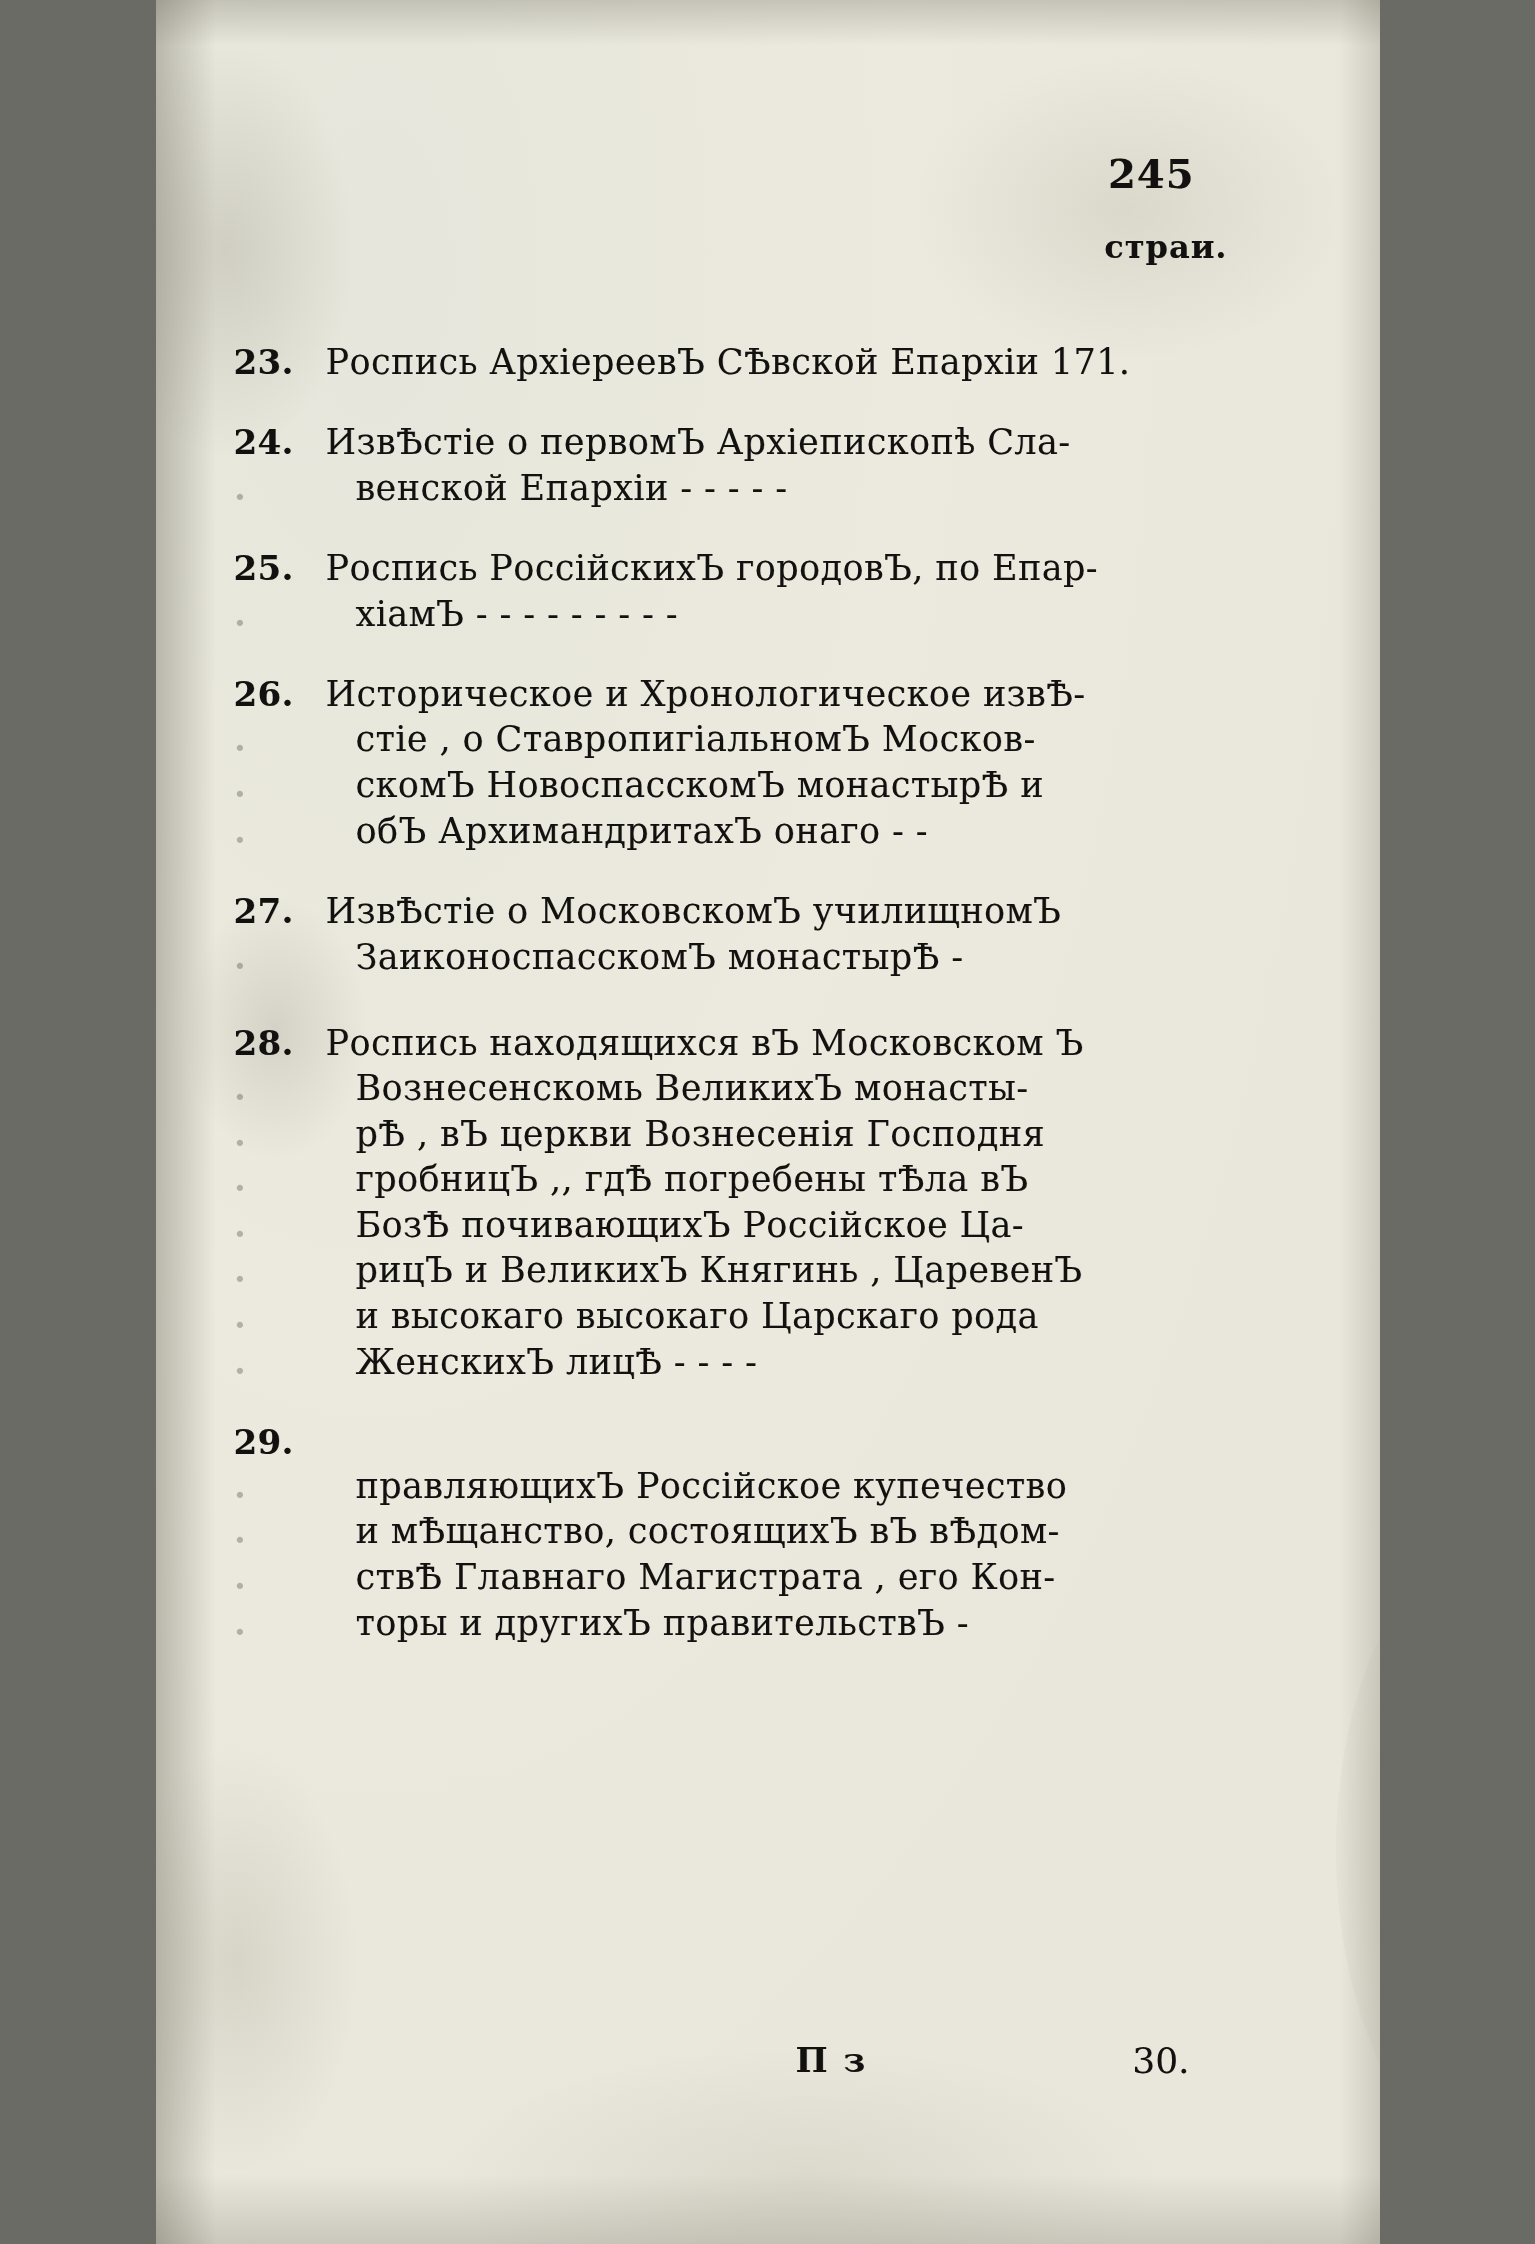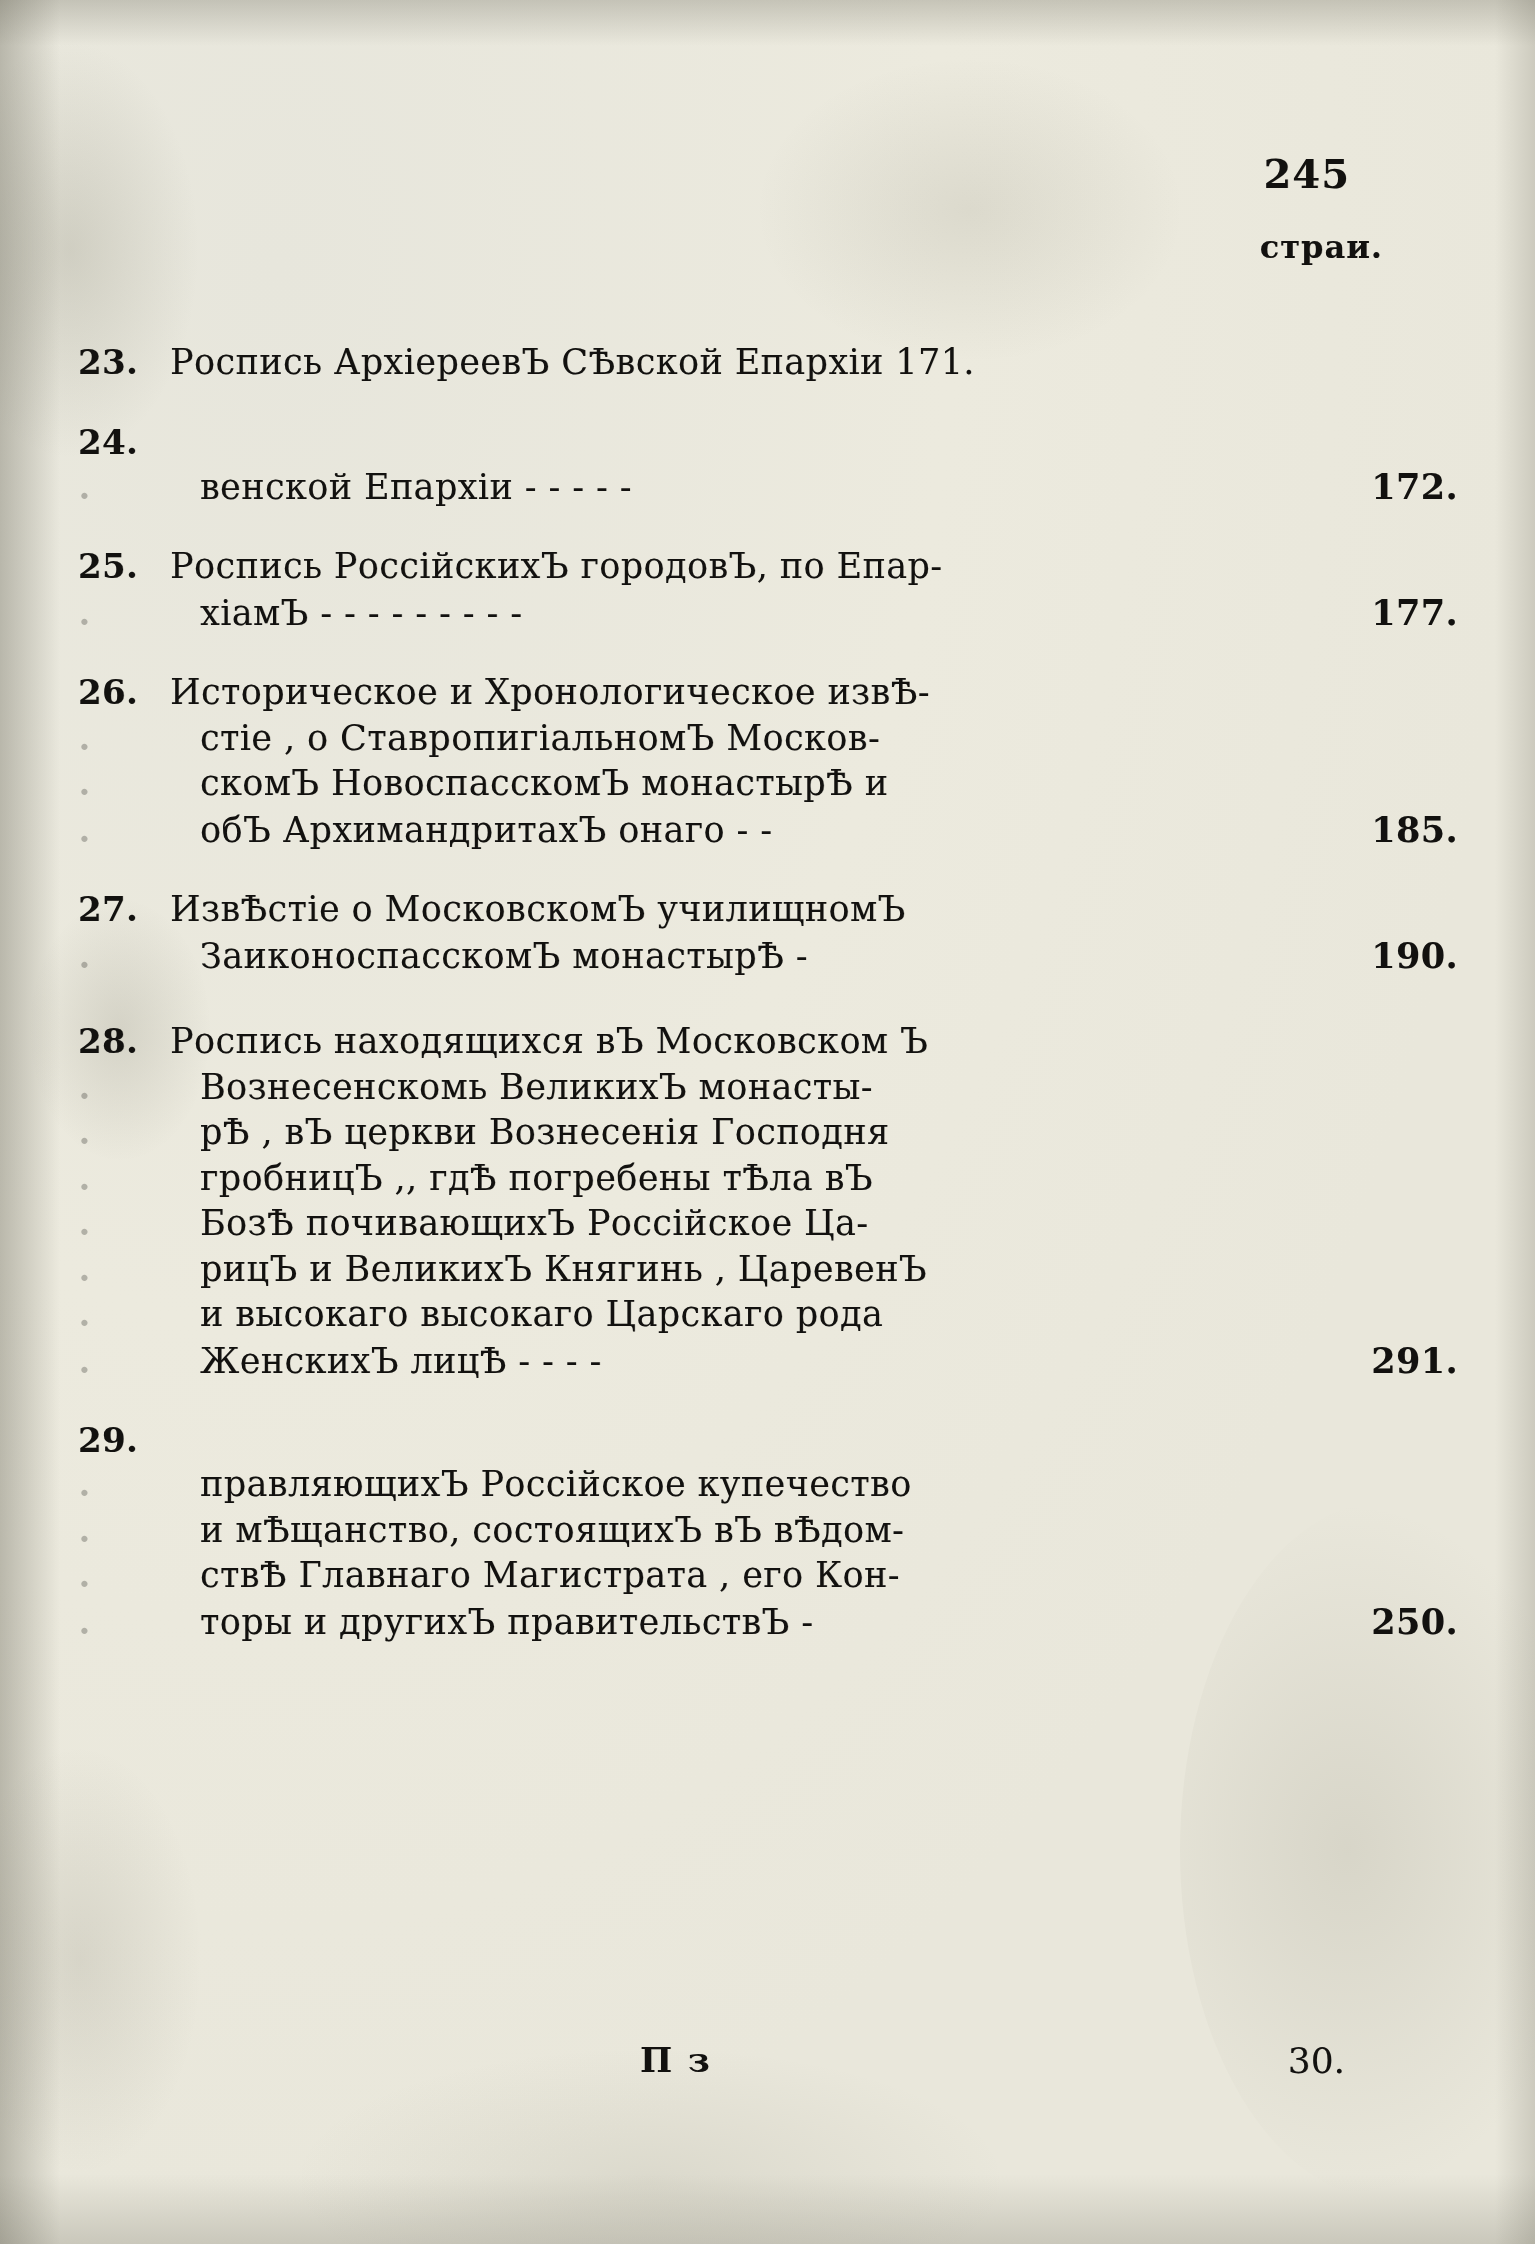--- a/index.html
+++ b/index.html
@@ -2,21 +2,21 @@
 <html><head>
 <meta charset="utf-8">
 <style>
   html, body {
     margin: 0;
     padding: 0;
     background: #6b6b66;
   }
   .page {
     position: relative;
-    width: 1535px;
+    width: 1224px;
     height: 2244px;
     margin: 0 auto;
     background:
       radial-gradient(ellipse at 18% 12%, #e7e6dc 0%, #eceade 38%, #e9e7db 70%),
       linear-gradient(95deg, #e3e1d4 0%, #edebdf 22%, #f0eee2 60%, #e6e4d8 100%);
     overflow: hidden;
     font-family: "DejaVu Serif", serif;
     color: #12110f;
   }
   
@@ -165,20 +165,21 @@
         <div class="line">
           <span class="num">23.</span>
           <span class="txt">Роспись АрхіереевЪ СѢвской Епархіи 171.</span>
           <span class="pg"></span>
         </div>
       </div>
 
       <div class="entry">
         <div class="line">
           <span class="num">24.</span>
+          <span class="txt">ИзвѢстіе о первомЪ Архіепископѣ Сла-</span>
           <span class="pg"></span>
         </div>
         <div class="line">
           <span class="num blank">.</span>
           <span class="txt indent">венской Епархіи   -       -      -    -  -</span>
           <span class="pg">172.</span>
         </div>
       </div>
 
       <div class="entry">

